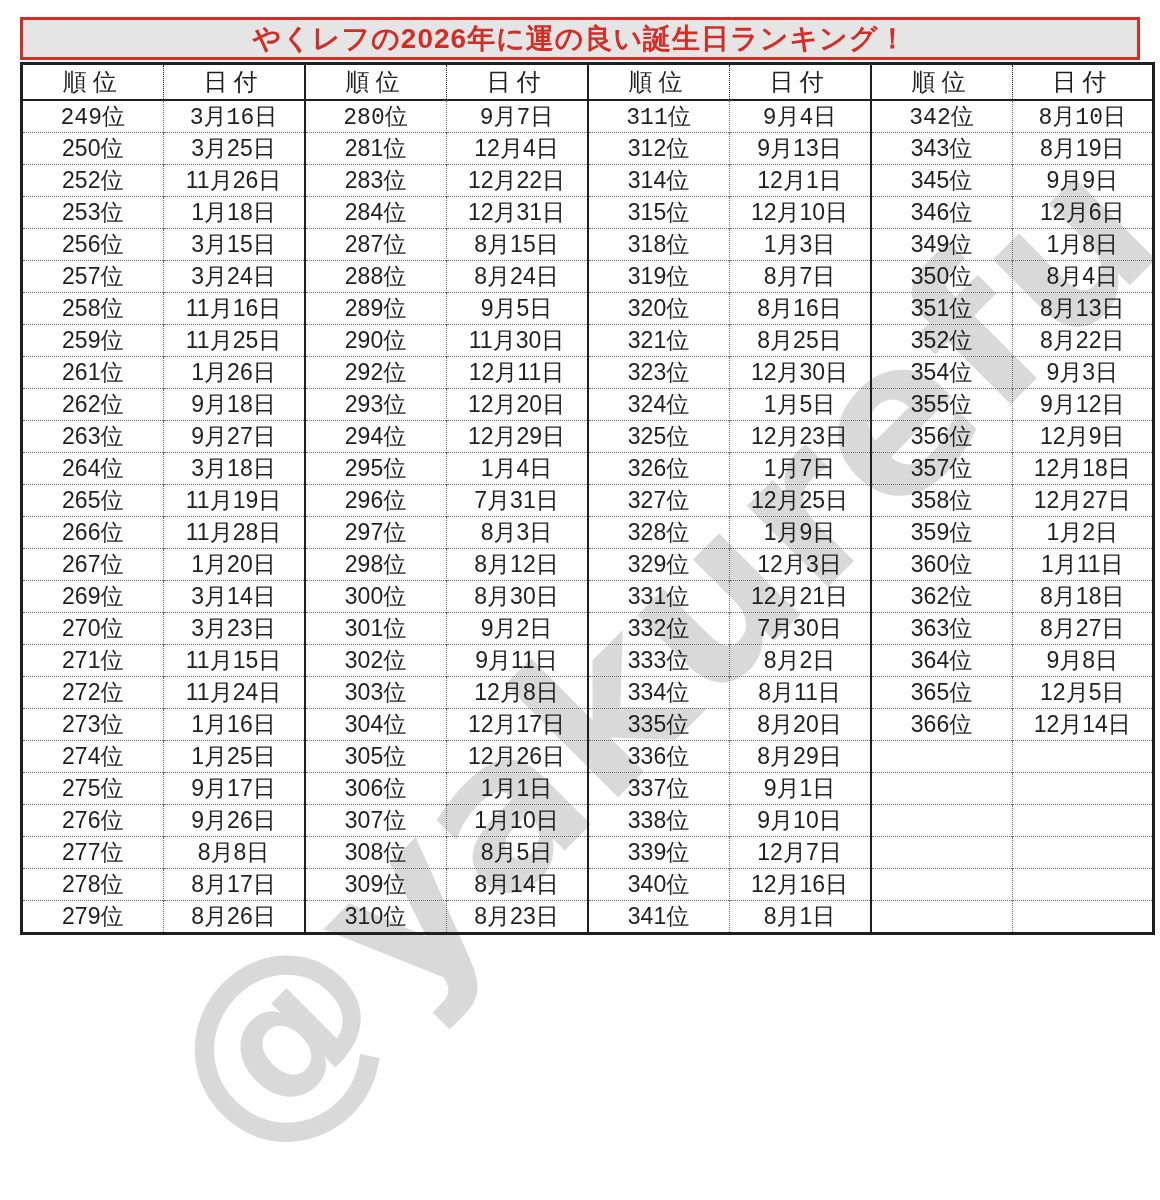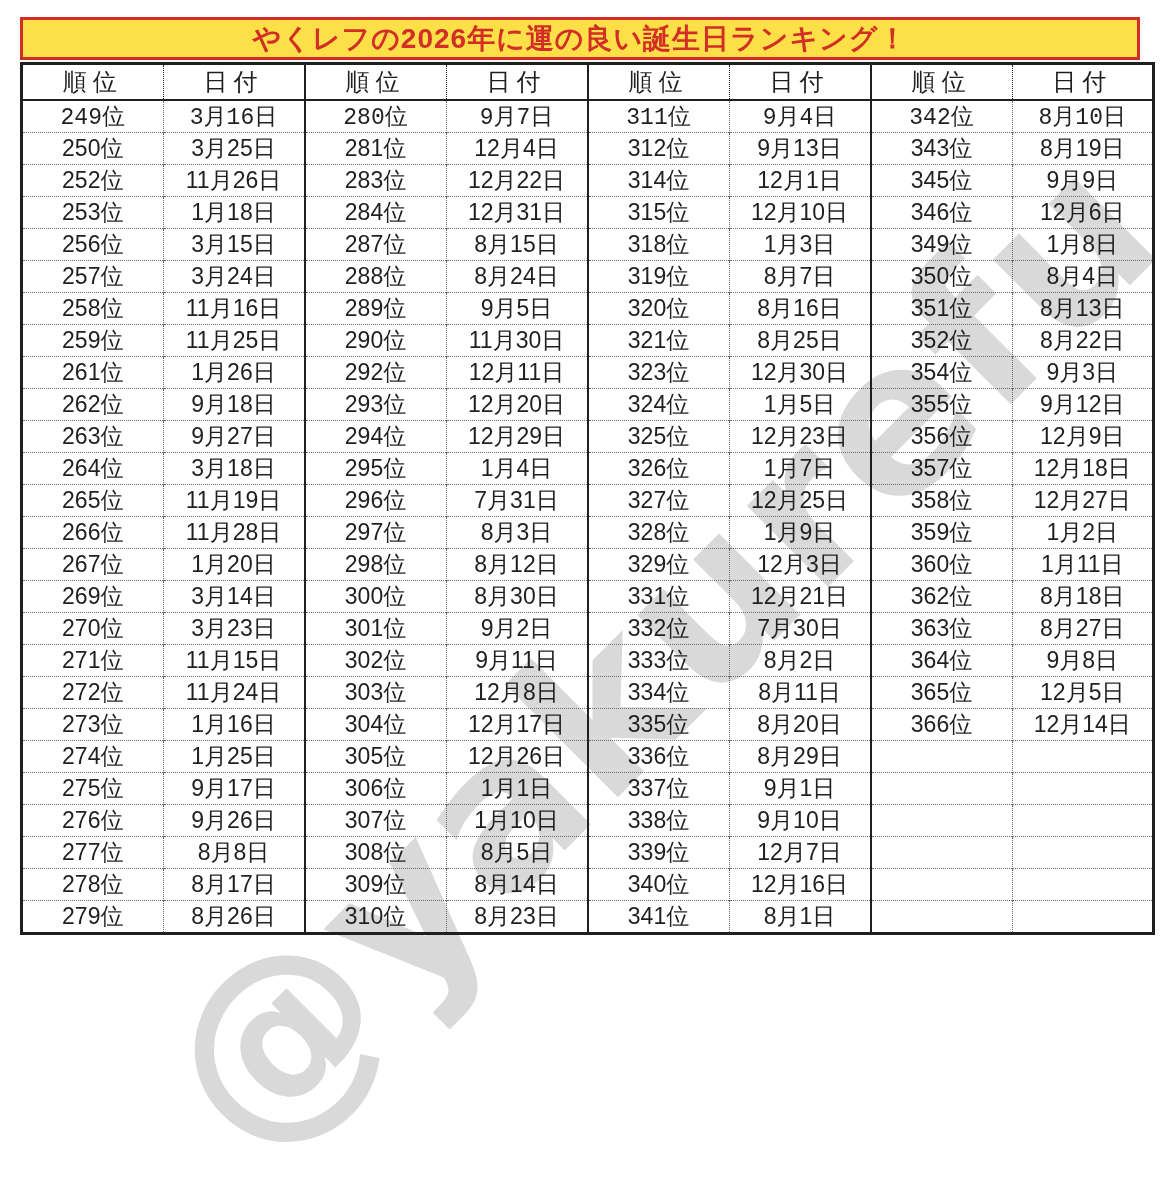--- a/index.html
+++ b/index.html
@@ -9,21 +9,21 @@
     font-family:"Liberation Sans","DejaVu Sans",sans-serif;
     position:relative;
     overflow:hidden;
   }
   .title-box{
     position:absolute;
     left:20px;top:17px;
     width:1114px;height:37px;
     border:3px solid #d22d26;
     display:flex;align-items:center;justify-content:center;
-    background:#fde047;
+    background:#e5e5e5;
     z-index:1;
   }
   .title-text{
     color:#d22d26;
     font-size:28px;
     font-weight:bold;
     letter-spacing:1px;
     white-space:nowrap;
   }
   .watermark{

